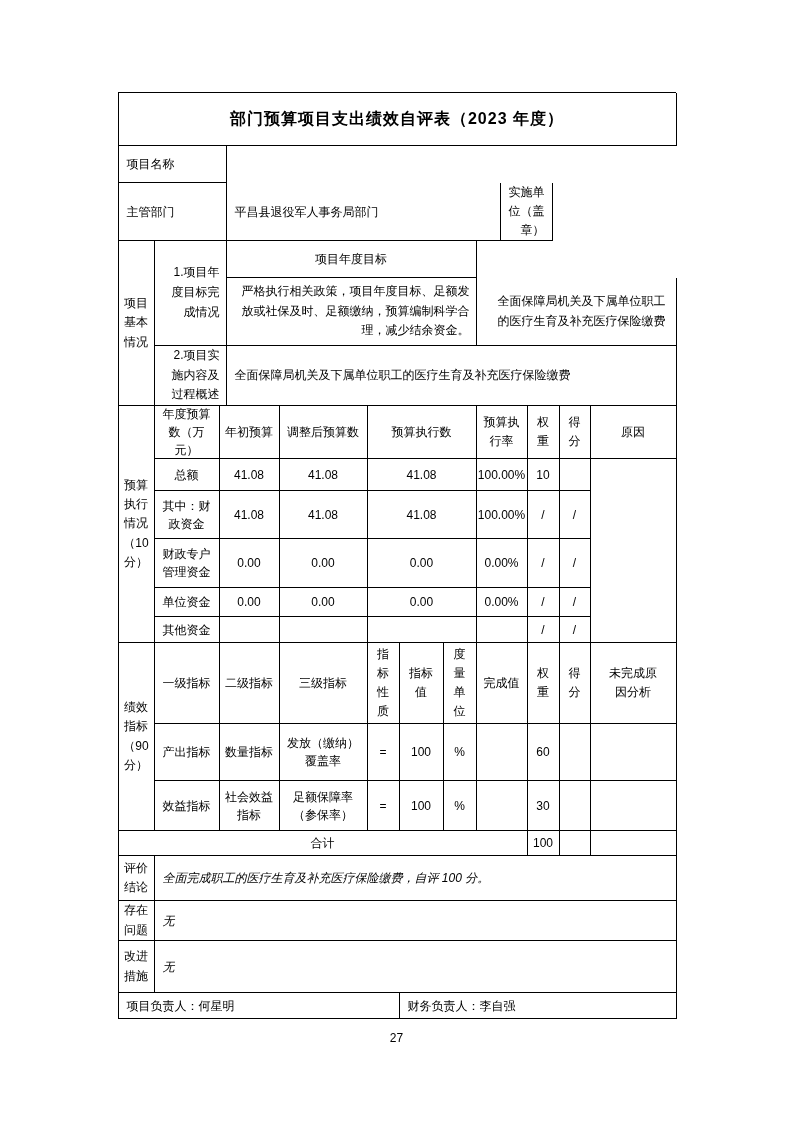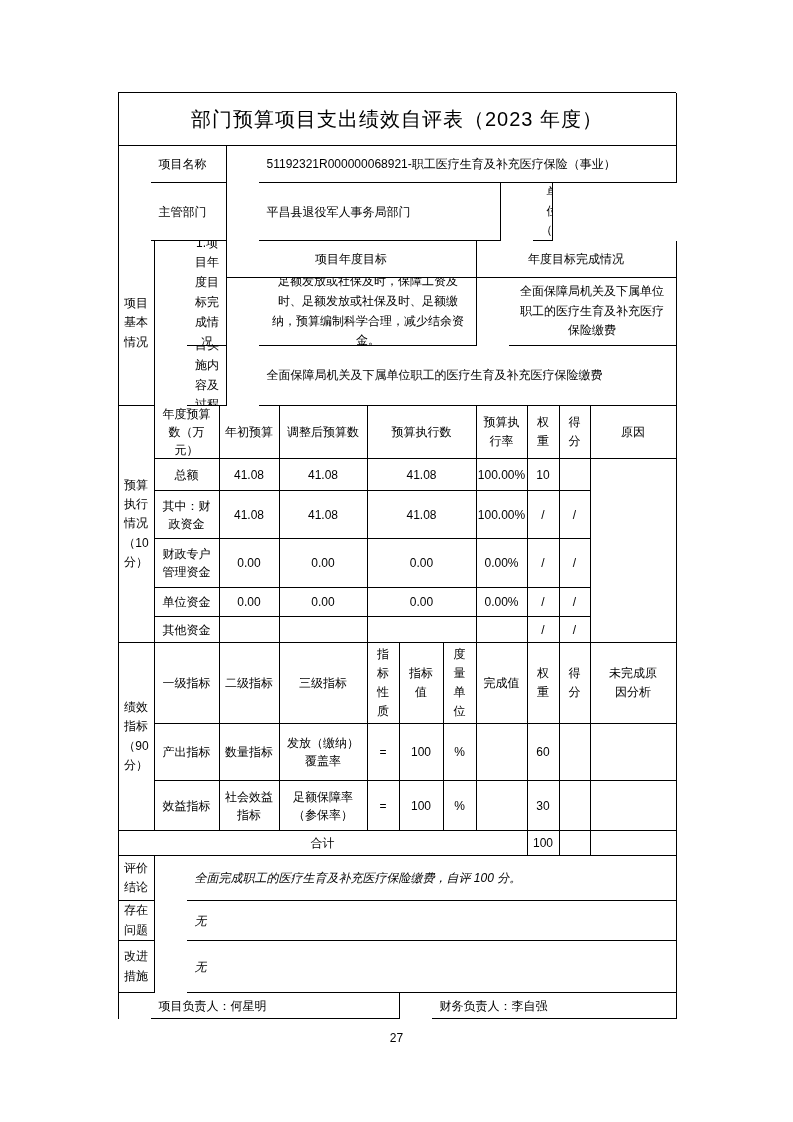--- a/index.html
+++ b/index.html
@@ -22,53 +22,51 @@
   .t {
     border-right: 1px solid #000;
     border-bottom: 1px solid #000;
     display: flex;
     align-items: center;
     justify-content: center;
     text-align: center;
     padding: 2px 3px;
     overflow: hidden;
   }
-  .lft { justify-content: flex-start; text-align: center; padding-left: 8px; padding-right: 6px; margin-left: 32px; }
+  .lft { justify-content: flex-start; text-align: right; padding-left: 8px; padding-right: 6px; }
   .v   { white-space: pre-line; line-height: 1.6; }
   .it  { font-style: italic; }
-  .title-cell { font-weight: normal; font-size: 20px; letter-spacing: 1px; }
+  .title-cell { font-weight: bold; font-size: 16px; letter-spacing: 1px; }
   .txt { line-height: 1.65; }
   .narrow { padding-left: 10px; padding-right: 10px; }
 
   .page-num { text-align: center; margin-top: 12px; font-size: 12px; }
 </style>
 </head>
 <body>
 
 <div class="sheet">
   <div class="grid">
 
     <div class="t title-cell" style="grid-area:1/1/2/16">部门预算项目支出绩效自评表（2023 年度）</div>
 
     <div class="t lft" style="grid-area:2/1/3/4">项目名称</div>
-    <div class="t lft" style="grid-area:2/4/3/16">51192321R000000068921-职工医疗生育及补充医疗保险（事业）</div>
 
     <div class="t lft" style="grid-area:3/1/4/4">主管部门</div>
     <div class="t lft" style="grid-area:3/4/4/10">平昌县退役军人事务局部门</div>
     <div class="t lft v" style="grid-area:3/10/4/13">实施单
 位（盖
 章）</div>
 
     <div class="t v" style="grid-area:4/1/7/2">项目
 基本
 情况</div>
     <div class="t lft txt" style="grid-area:4/2/6/4">1.项目年度目标完成情况</div>
     <div class="t" style="grid-area:4/4/5/9">项目年度目标</div>
-    <div class="t" style="grid-area:4/9/5/16">年度目标完成情况</div>
-    <div class="t lft txt" style="grid-area:5/4/6/9">足额发放或社保及时，保障工资及时、足额发放或社保及时、足额缴纳，预算编制科学合理，减少结余资金。</div>
+    <div class="t lft txt" style="grid-area:5/4/6/9">严格执行相关政策，项目年度目标、足额发放或社保及时、足额缴纳，预算编制科学合理，减少结余资金。</div>
     <div class="t lft txt narrow" style="grid-area:5/9/6/16">全面保障局机关及下属单位职工的医疗生育及补充医疗保险缴费</div>
     <div class="t lft txt" style="grid-area:6/2/7/4">2.项目实施内容及过程概述</div>
     <div class="t lft txt" style="grid-area:6/4/7/16">全面保障局机关及下属单位职工的医疗生育及补充医疗保险缴费</div>
 
     <div class="t v" style="grid-area:7/1/13/2">预算
 执行
 情况
 （10
 分）</div>
     <div class="t" style="grid-area:7/2/8/3">年度预算数（万元）</div>

